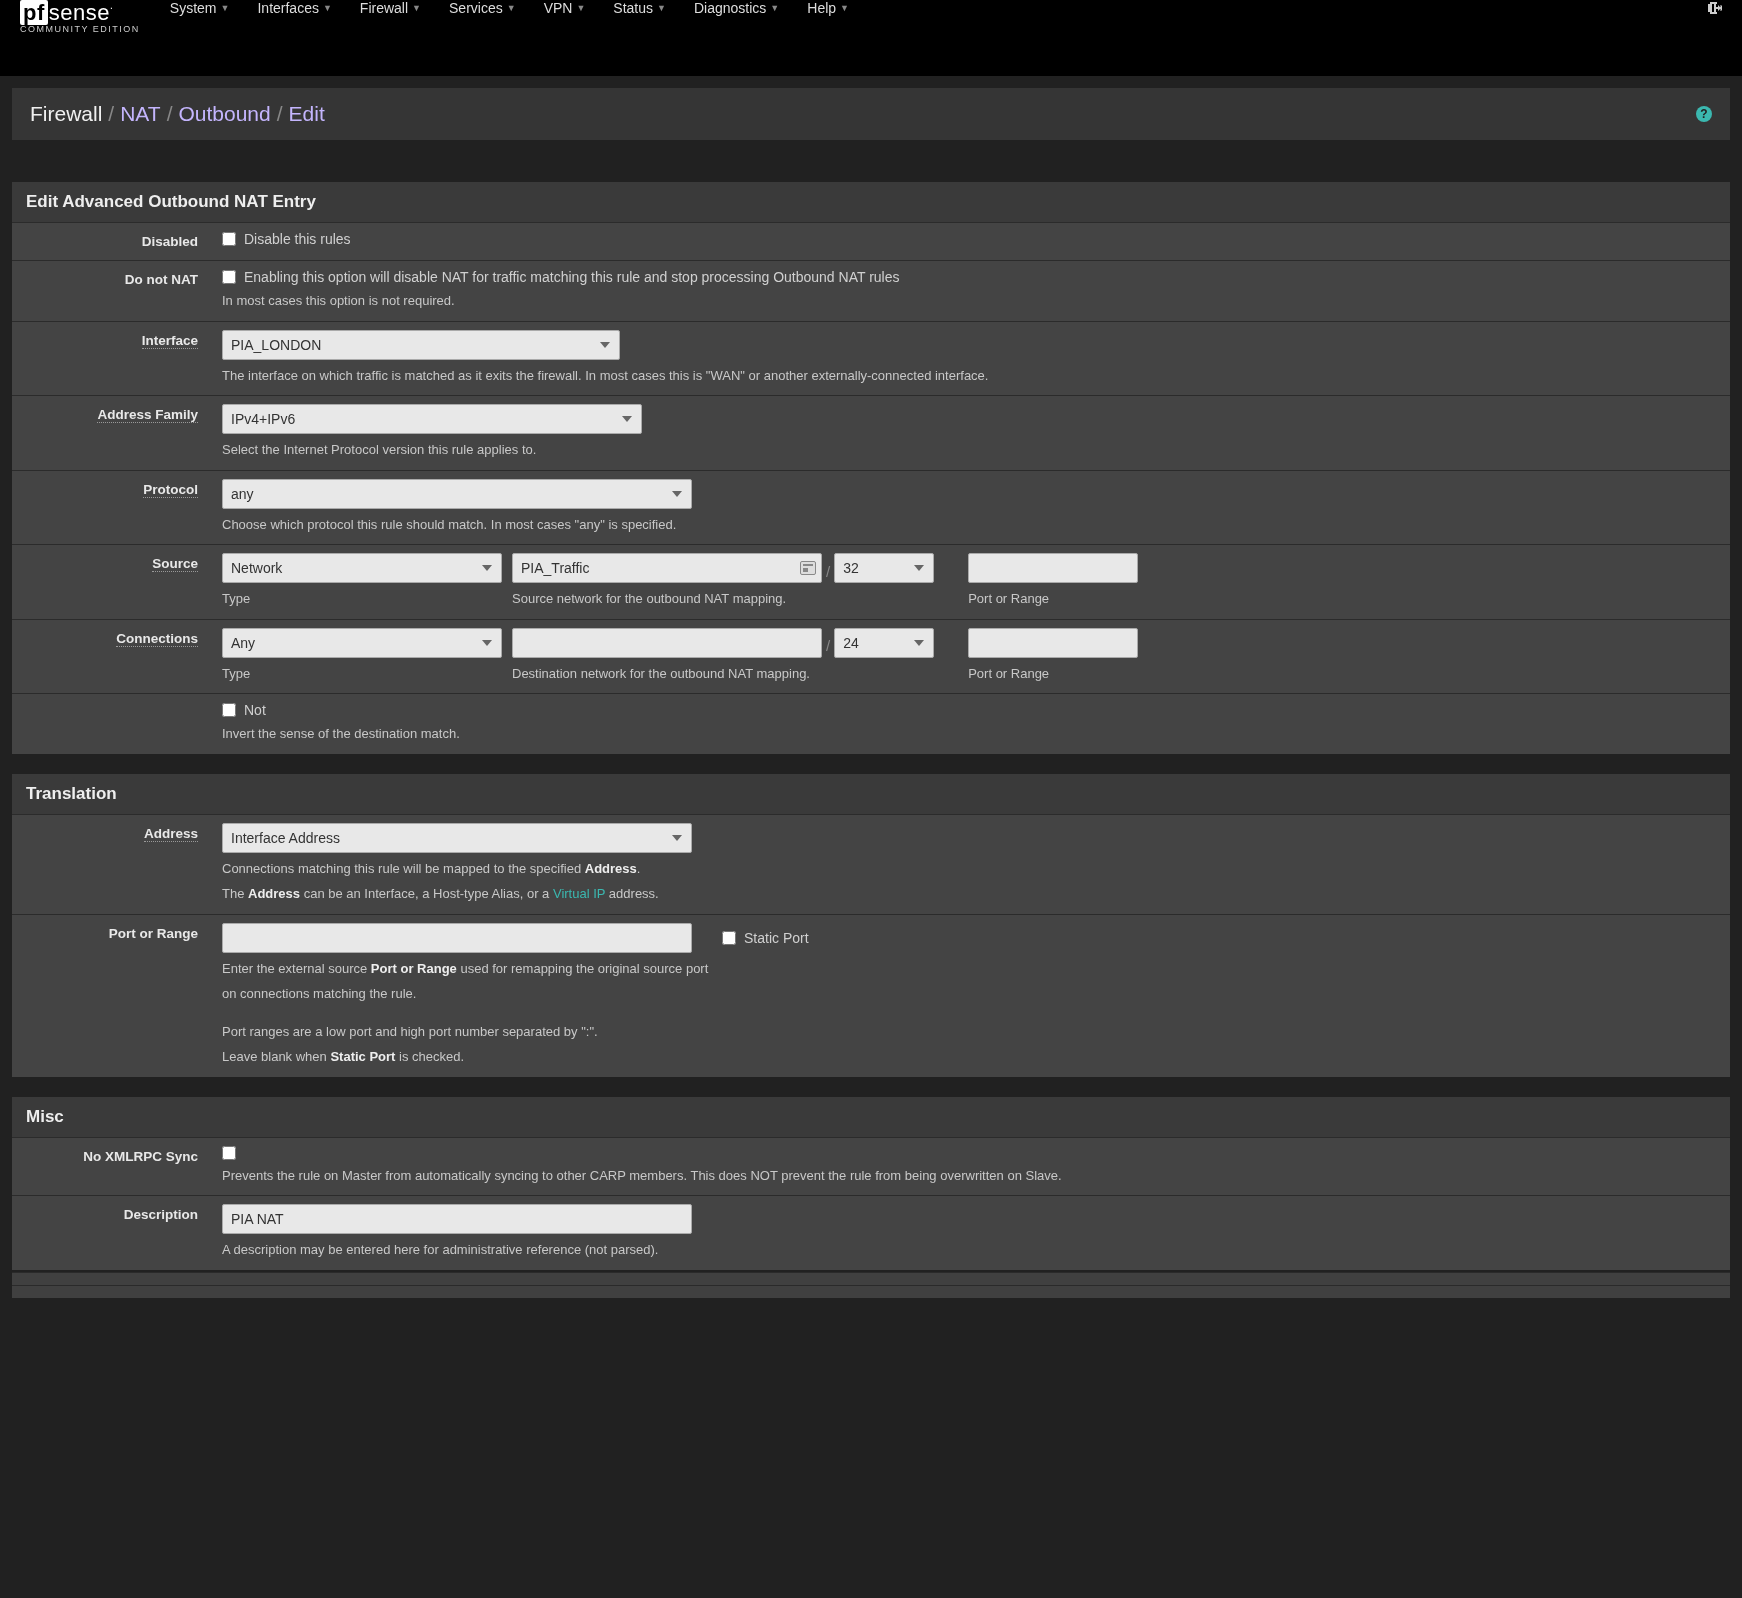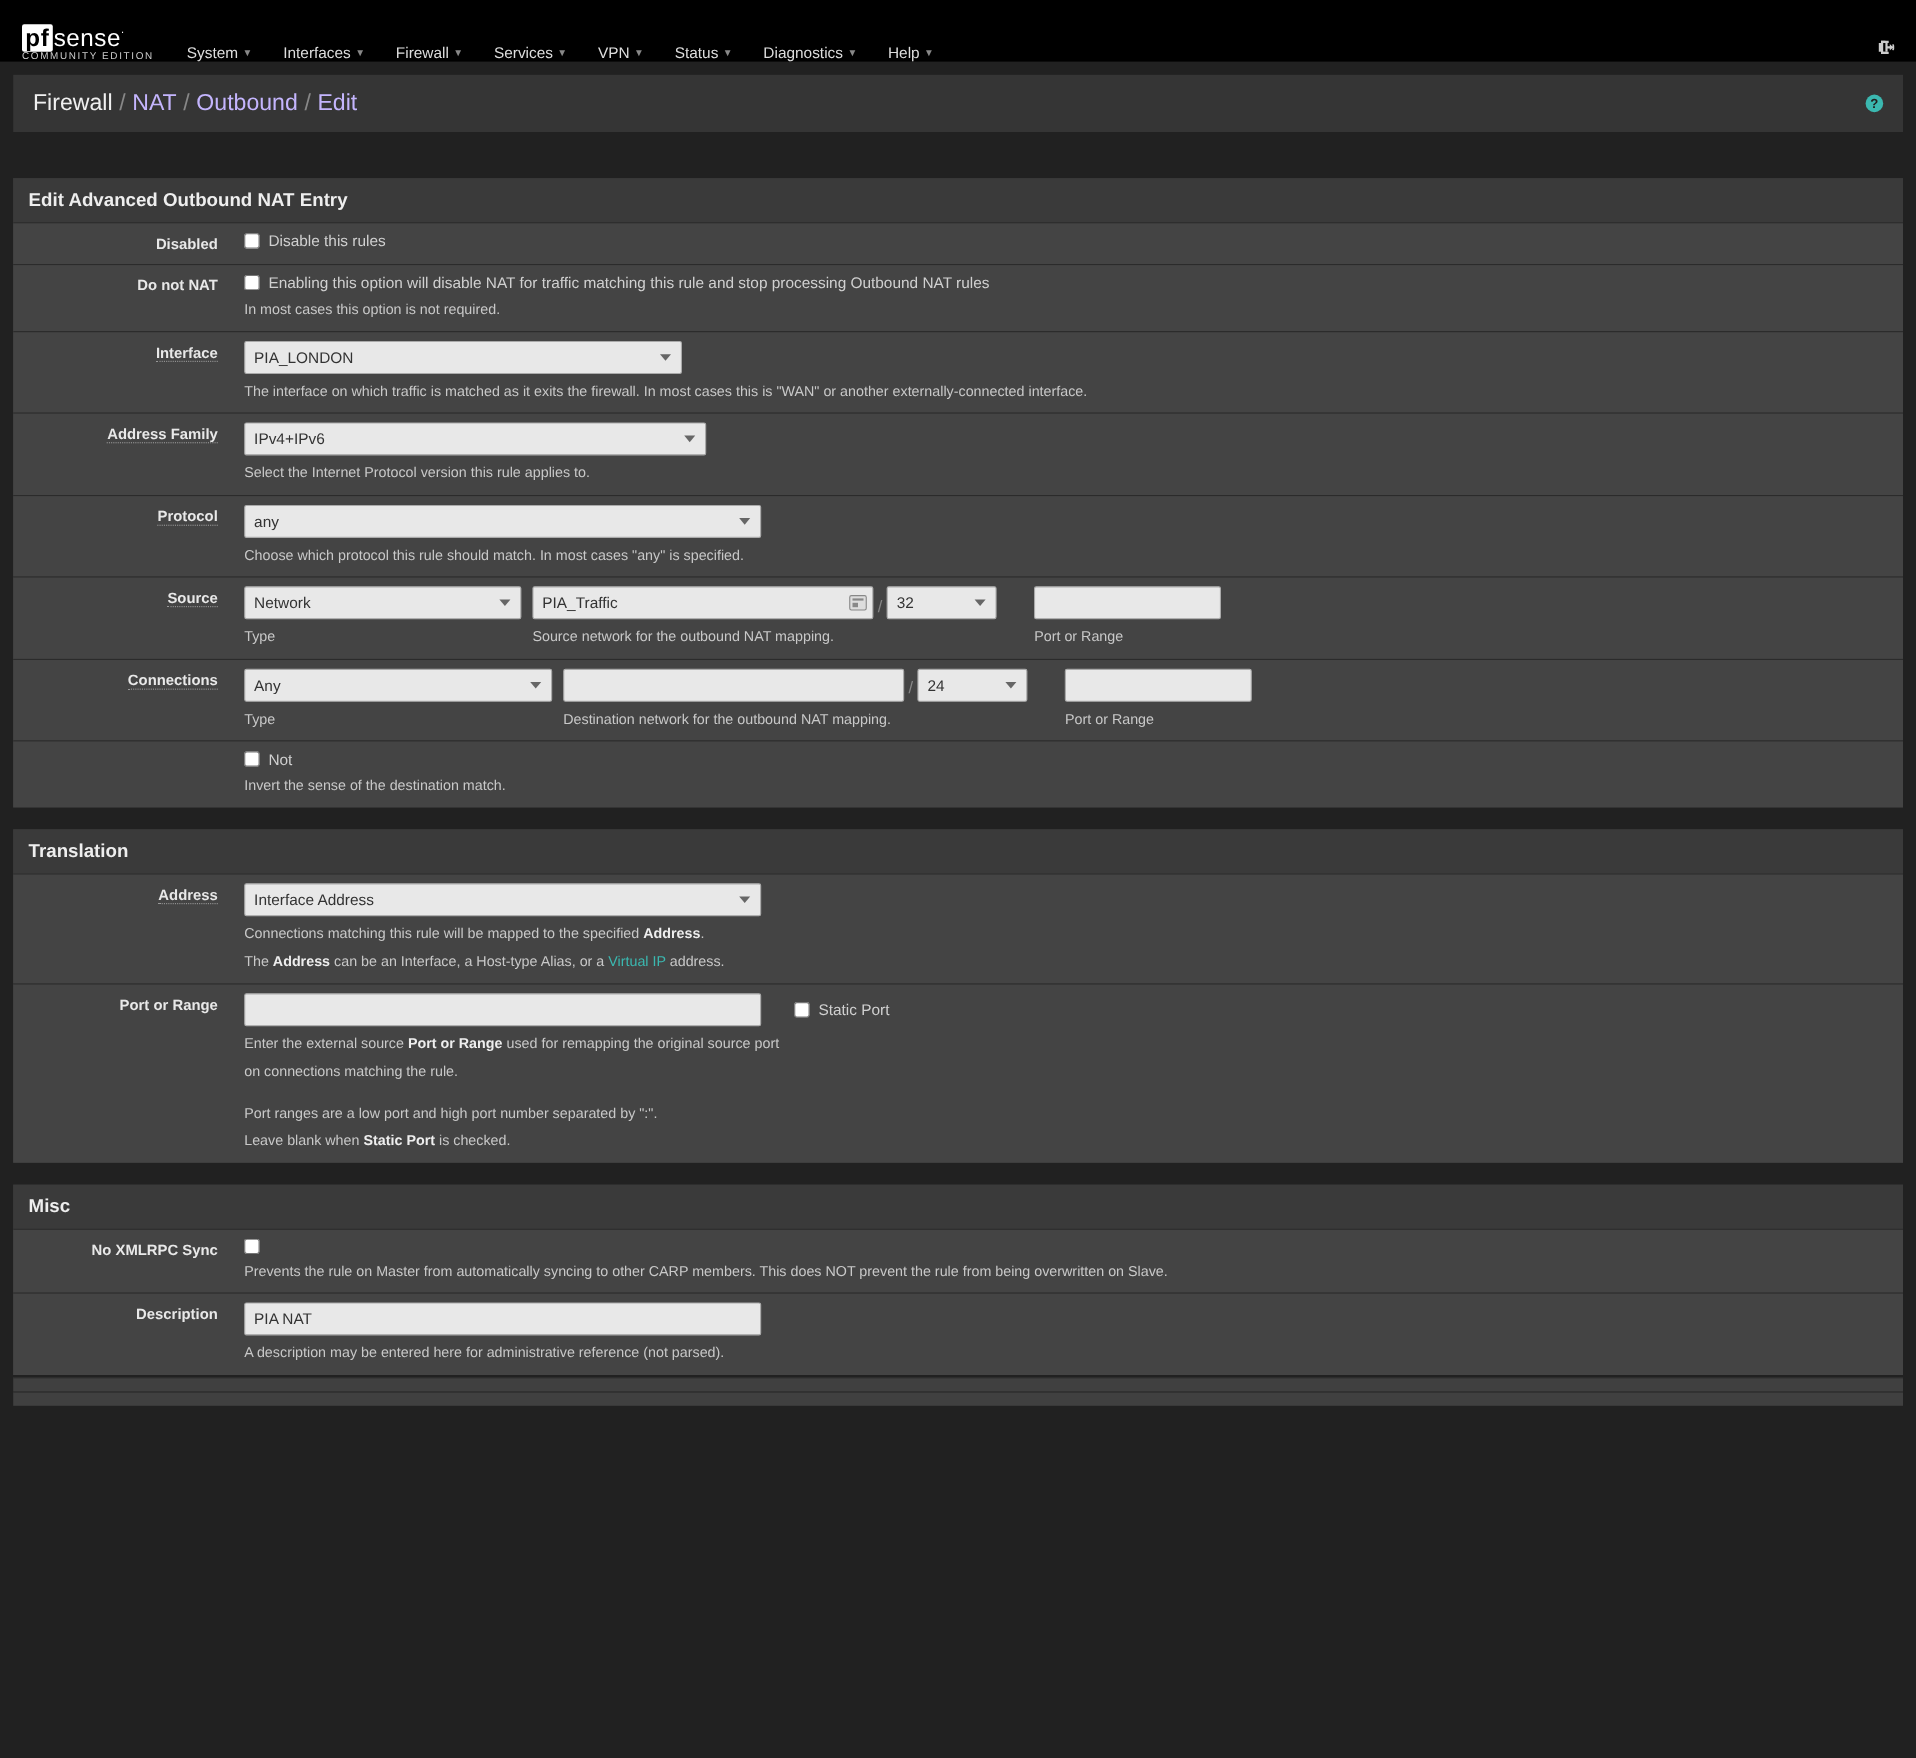--- a/index.html
+++ b/index.html
@@ -1,17 +1,17 @@
 <!DOCTYPE html>
 <html><head>
 <meta charset="utf-8">
 <style>
 * { box-sizing: border-box; margin: 0; padding: 0; }
 body { background: #212121; color: #d0d0d0; font-family: "Segoe UI", Arial, sans-serif; font-size: 14px; }
-.navbar { background: #000; display: flex; align-items: flex-end; padding: 0 20px; height: 56px; }
+.navbar { background: #000; display: flex; align-items: flex-start; padding: 0 20px; height: 76px; }
 .logo { display: flex; flex-direction: column; align-items: flex-start; margin-right: 30px; }
 .logo-main { font-size: 22px; font-weight: 300; color: #fff; letter-spacing: 0.5px; }
 .logo-pf { background:#fff; color:#000; font-weight:bold; padding:0 3px; border-radius:2px; margin-right:1px;}
 .logo-sub { font-size: 9px; color: #ccc; letter-spacing: 1.5px; margin-top:-2px;}
 .nav-items { display: flex; gap: 28px; flex: 1; }
 .nav-item { color: #ddd; cursor: pointer; display: flex; align-items: center; gap: 4px; font-size:14px;}
 .nav-caret { font-size: 9px; color: #888; }
 .logout { color:#ccc; font-size:16px; cursor:pointer; }
 .container { padding: 12px; }
 .breadcrumb-bar { background: #353535; padding: 14px 18px; display:flex; align-items:center; }
@@ -157,21 +157,21 @@
         <div class="select-wrap"><select style="width:470px"><option>any</option></select></div>
         <div class="help-text">Choose which protocol this rule should match. In most cases "any" is specified.</div>
       </div>
     </div>
 
     <div class="row">
       <div class="label underlined"><span>Source</span></div>
       <div class="controls">
         <div class="flex-gap">
           <div class="col">
-            <div class="select-wrap"><select style="width:252px"><option>Network</option></select></div>
+            <div class="select-wrap"><select style="width:280px"><option>Network</option></select></div>
             <div class="help-text">Type</div>
           </div>
           <div class="col">
             <div style="display:flex;align-items:center">
               <div class="addr-input-wrap"><input type="text" class="addr-input" value="PIA_Traffic" style=""><span class="addr-badge"></span></div>
               <span class="sep-slash">/</span>
               <div class="select-wrap"><select style="width:100px"><option>32</option></select></div>
             </div>
             <div class="help-text">Source network for the outbound NAT mapping.</div>
           </div>

